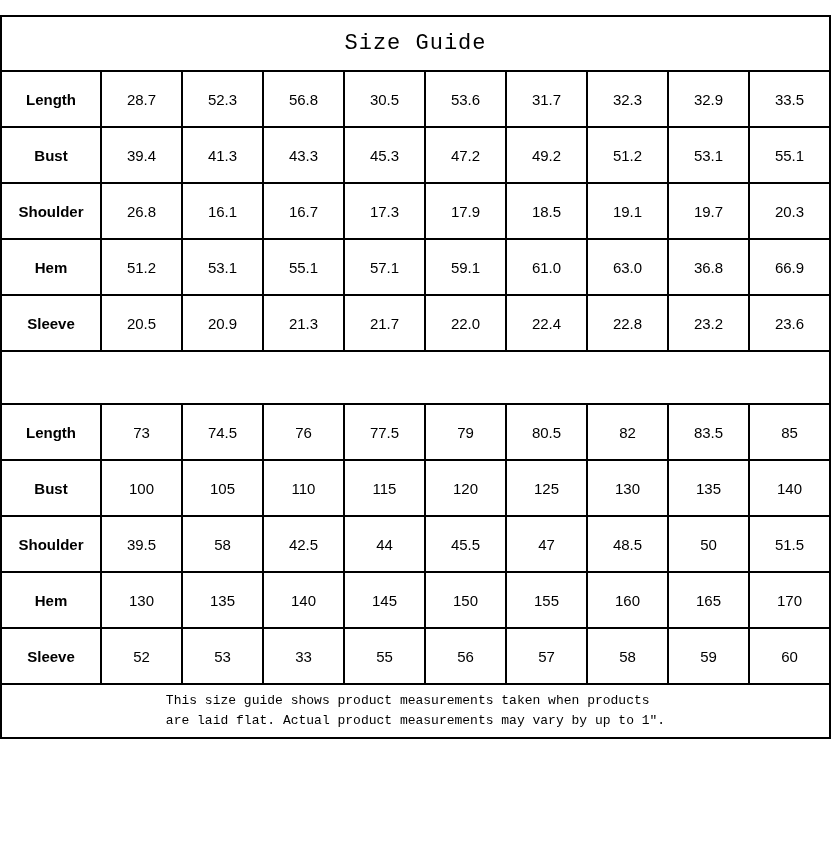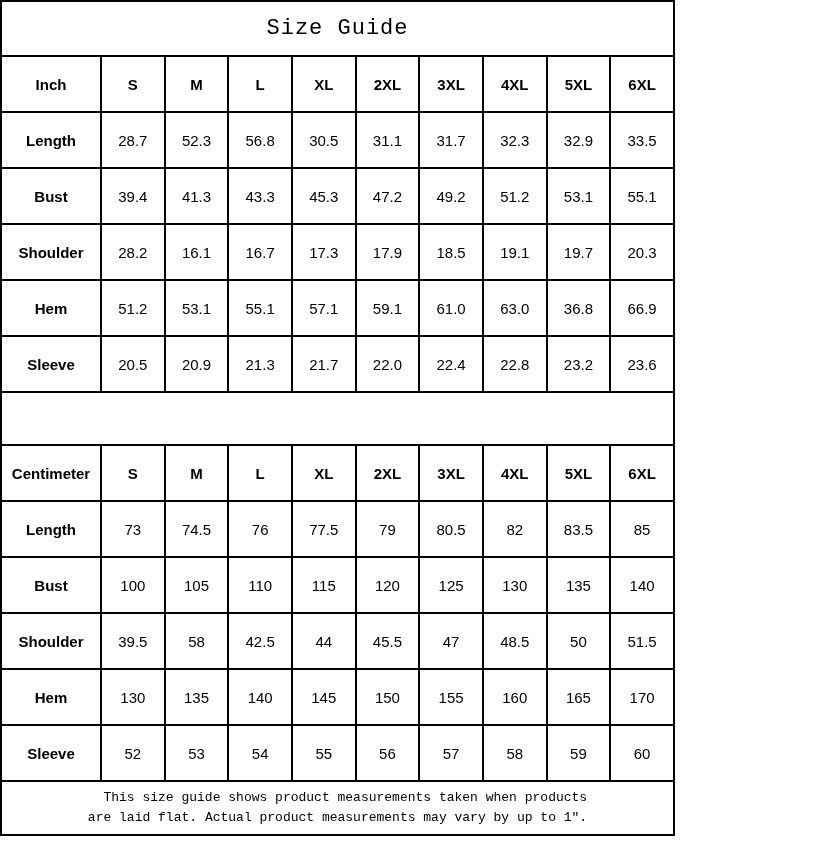--- a/index.html
+++ b/index.html
@@ -7,23 +7,24 @@
     padding: 0;
     background: #ffffff;
   }
   body {
     width: 831px;
     height: 842px;
     color: #000000;
   }
   table.size-guide {
     border-collapse: collapse;
-    width: 675px;
+    width: 831px;
     table-layout: fixed;
     background: #ffffff;
+    margin-top: 15px;
   }
   table.size-guide td,
   table.size-guide th {
     border: 2px solid #000000;
     text-align: center;
     vertical-align: middle;
     padding: 0;
     overflow: hidden;
   }
   
@@ -53,21 +54,21 @@
     height: 51px;
   }
   
   .footer-cell {
     height: 52px;
     font-family: "Liberation Mono", monospace;
     font-size: 13px;
   }
   .footer-text {
     display: inline-block;
-    text-align: right;
+    text-align: left;
     line-height: 20px;
   }
 </style>
 </head>
 <body>
 
 <table class="size-guide">
   <colgroup>
     <col style="width:100px">
     <col>
@@ -82,58 +83,46 @@
   </colgroup>
 
   <tbody>
     <tr>
       <td class="title-cell" colspan="10">Size Guide</td>
     </tr>
   </tbody>
 
   <tbody data-table="chart_data.0">
       <tr>
-        <th>Inch</th>
-        <th>S</th>
-        <th>M</th>
-        <th>L</th>
-        <th>XL</th>
-        <th>2XL</th>
-        <th>3XL</th>
-        <th>4XL</th>
-        <th>5XL</th>
-        <th>6XL</th>
-      </tr>
-      <tr>
         <th>Length</th>
         <td>28.7</td>
         <td>52.3</td>
         <td>56.8</td>
         <td>30.5</td>
-        <td>31.1</td>
+        <td>53.6</td>
         <td>31.7</td>
         <td>32.3</td>
         <td>32.9</td>
         <td>33.5</td>
       </tr>
       <tr>
         <th>Bust</th>
         <td>39.4</td>
         <td>41.3</td>
         <td>43.3</td>
         <td>45.3</td>
         <td>47.2</td>
         <td>49.2</td>
         <td>51.2</td>
         <td>53.1</td>
         <td>55.1</td>
       </tr>
       <tr>
         <th>Shoulder</th>
-        <td>28.2</td>
+        <td>26.8</td>
         <td>16.1</td>
         <td>16.7</td>
         <td>17.3</td>
         <td>17.9</td>
         <td>18.5</td>
         <td>19.1</td>
         <td>19.7</td>
         <td>20.3</td>
       </tr>
       <tr>
@@ -163,32 +152,20 @@
     </tbody>
 
   <tbody>
     <tr>
       <td class="spacer-cell" colspan="10"></td>
     </tr>
   </tbody>
 
   <tbody data-table="chart_data.1">
       <tr>
-        <th>Centimeter</th>
-        <th>S</th>
-        <th>M</th>
-        <th>L</th>
-        <th>XL</th>
-        <th>2XL</th>
-        <th>3XL</th>
-        <th>4XL</th>
-        <th>5XL</th>
-        <th>6XL</th>
-      </tr>
-      <tr>
         <th>Length</th>
         <td>73</td>
         <td>74.5</td>
         <td>76</td>
         <td>77.5</td>
         <td>79</td>
         <td>80.5</td>
         <td>82</td>
         <td>83.5</td>
         <td>85</td>
@@ -226,21 +203,21 @@
         <td>150</td>
         <td>155</td>
         <td>160</td>
         <td>165</td>
         <td>170</td>
       </tr>
       <tr>
         <th>Sleeve</th>
         <td>52</td>
         <td>53</td>
-        <td>54</td>
+        <td>33</td>
         <td>55</td>
         <td>56</td>
         <td>57</td>
         <td>58</td>
         <td>59</td>
         <td>60</td>
       </tr>
     </tbody>
 
   <tbody>

